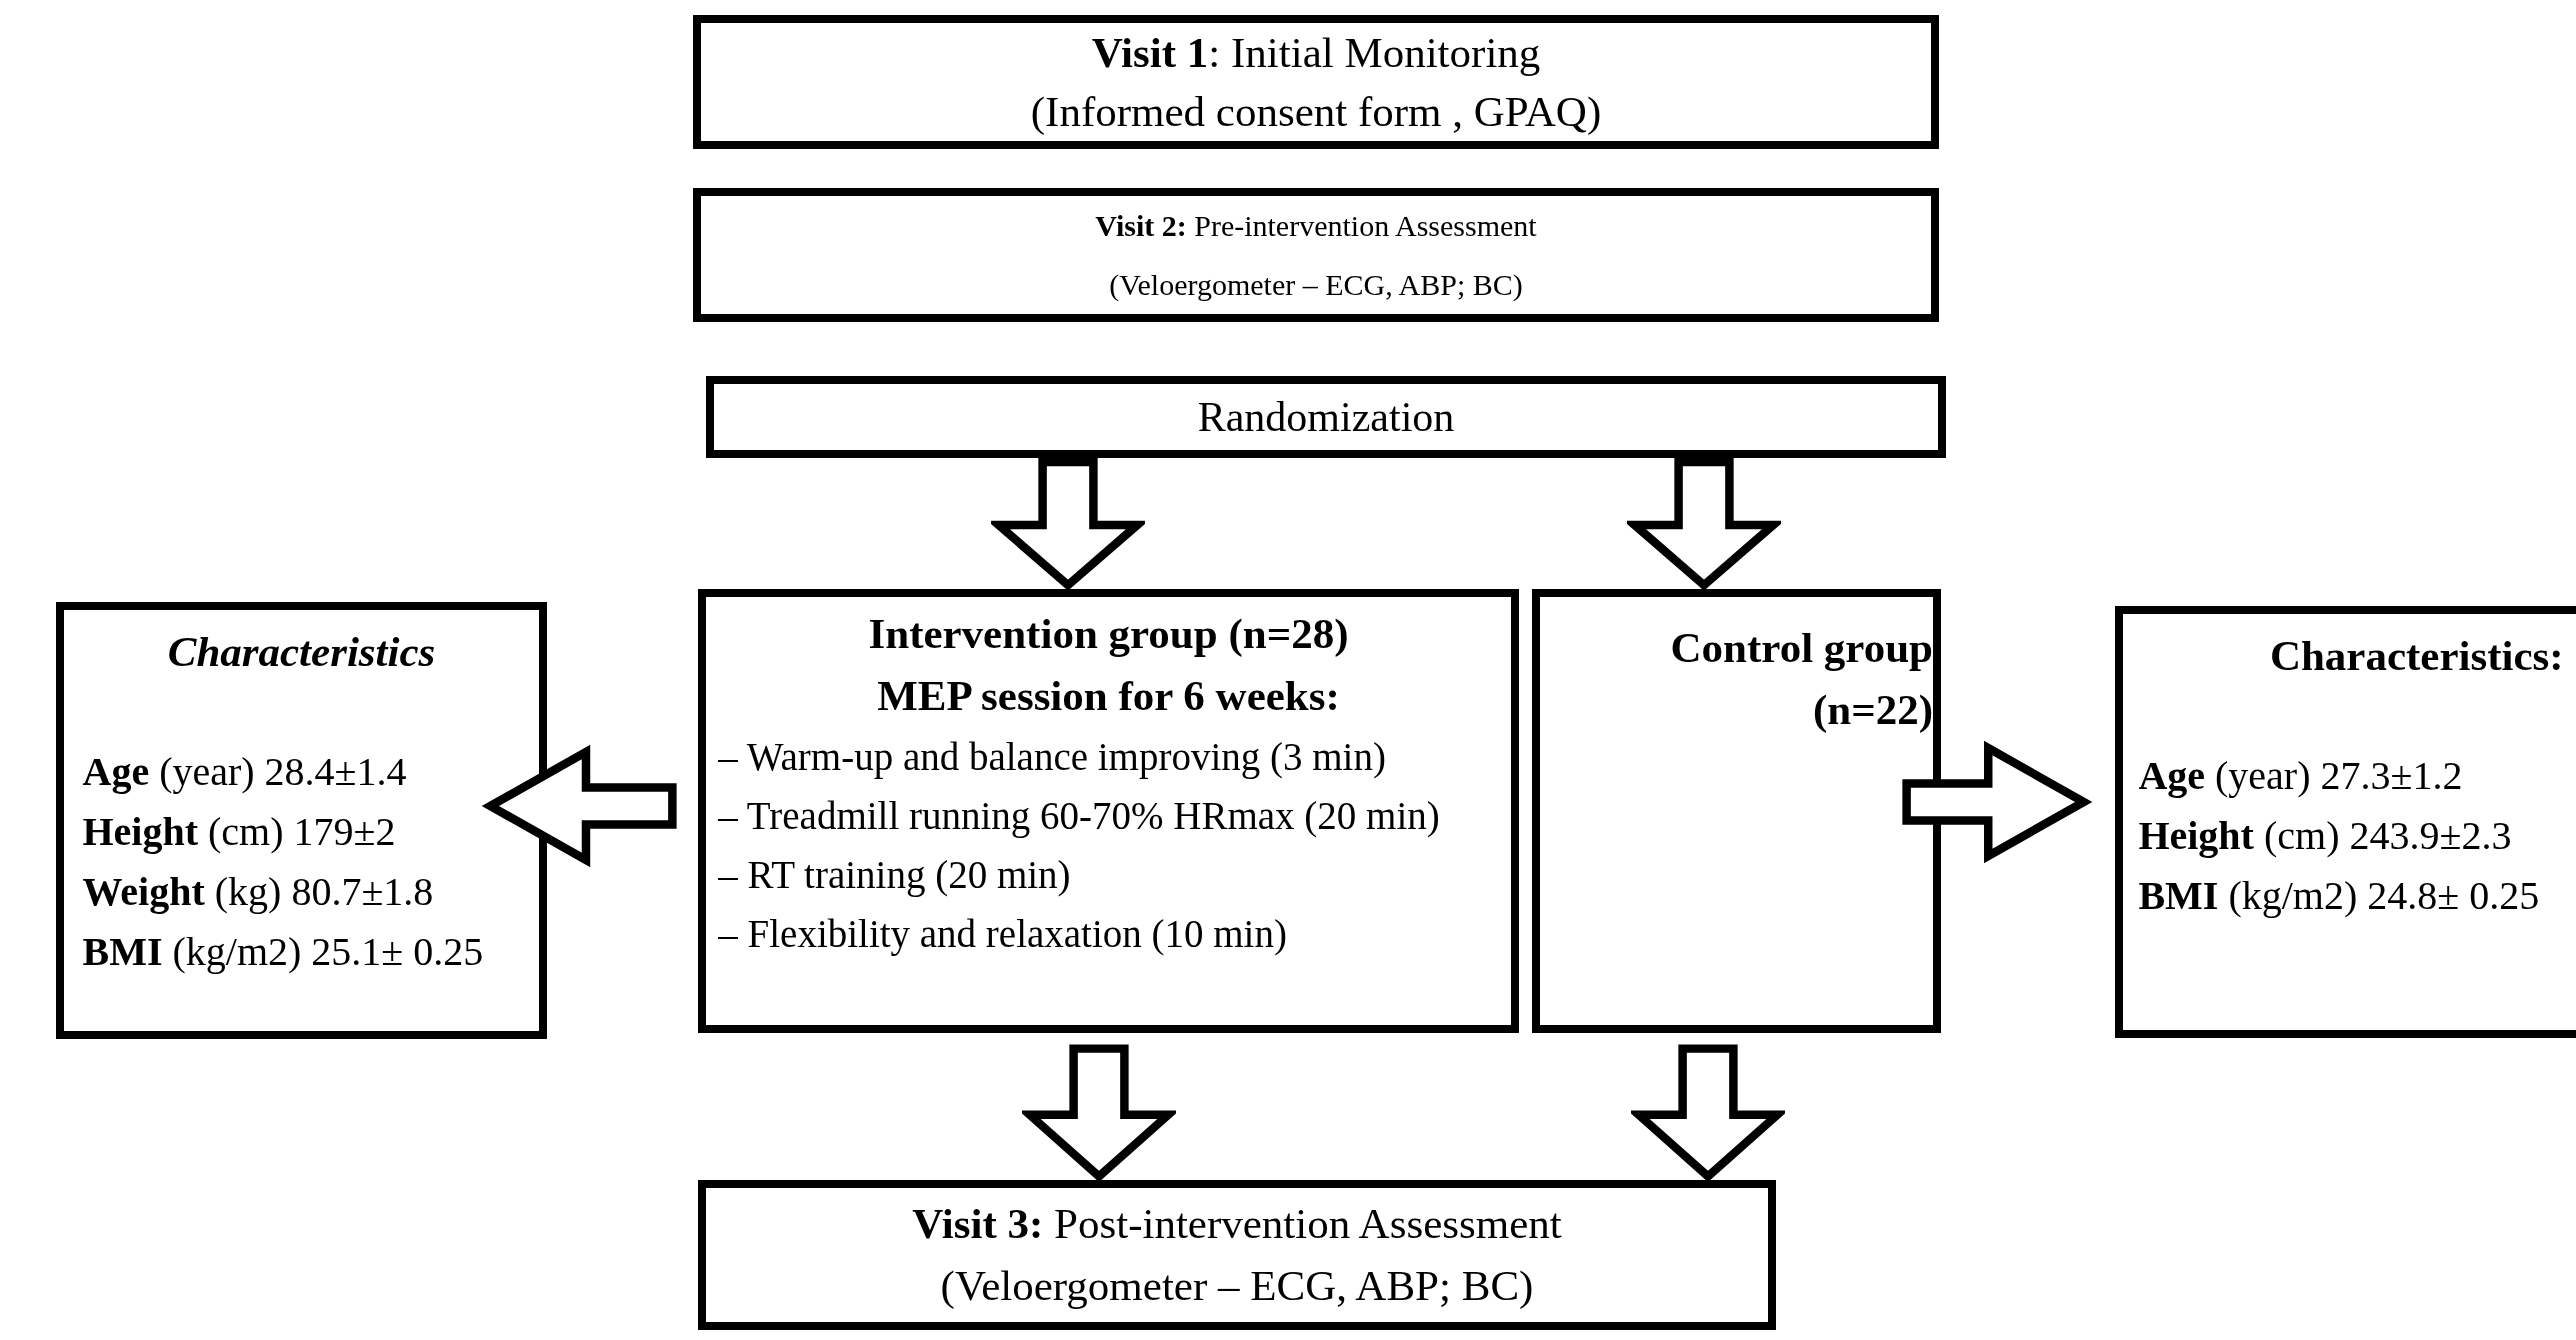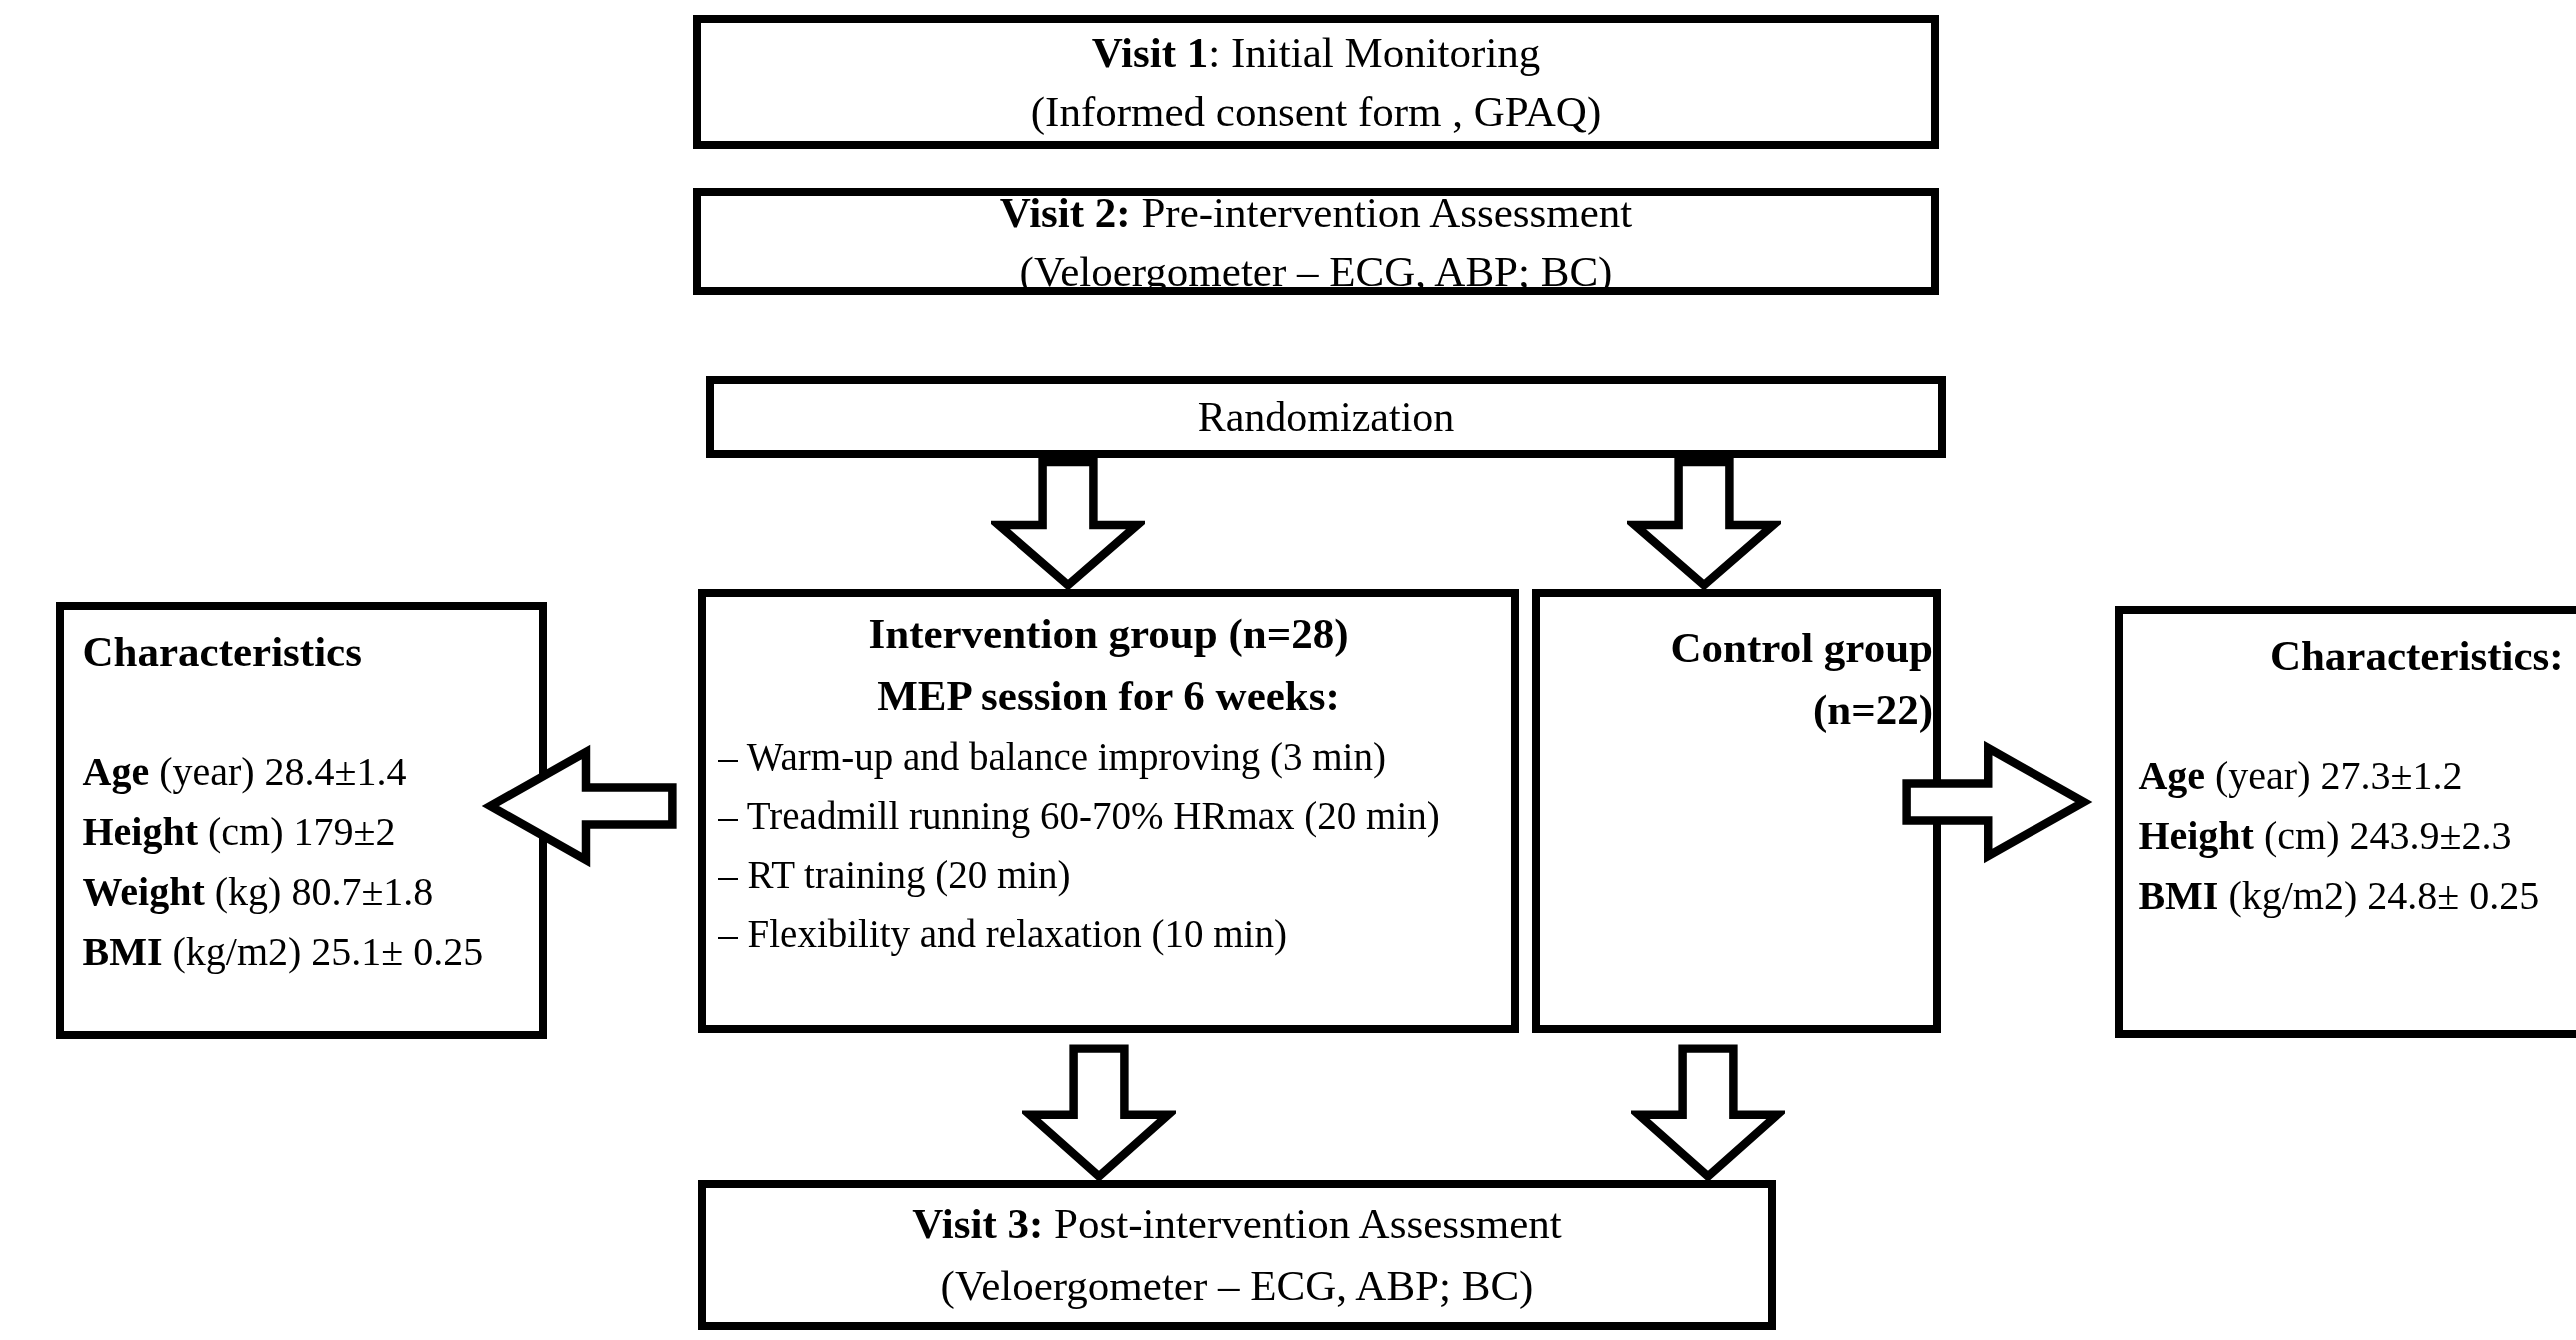--- a/index.html
+++ b/index.html
@@ -25,34 +25,34 @@
   }
   .center-col {
     display: flex;
     flex-direction: column;
     justify-content: center;
     align-items: center;
     text-align: center;
   }
   
   #visit1 { left: 660px; top: 15.4px;  width: 1246px; height: 134px; font-size: 43px; line-height: 59px; }
-  #visit2 { left: 660px; top: 188px; width: 1246px; height: 107px; font-size: 43px; line-height: 59px; justify-content: center; }
+  #visit2 { left: 660px; top: 188px; width: 1246px; height: 134px; font-size: 30px; line-height: 59px; justify-content: center; }
   #randomization { left: 673px; top: 376px; width: 1240px; height: 82px; font-size: 42px; }
   
   #intervention { left: 665px; top: 589px; width: 821px; height: 444px; padding: 6.2px 12.3px; }
   #intervention .ititle { font-weight: bold; font-size: 43px; line-height: 62px; text-align: center; }
   #intervention .iitem  { font-size: 39px; line-height: 59px; text-align: left; }
   #control { left: 1499px; top: 589px; width: 409px; height: 444px; padding-top: 20px; }
   #control .ctitle { font-weight: bold; font-size: 43px; line-height: 62px; text-align: right; }
   
   .charbox { font-size: 40px; line-height: 60px; }
   #leftchar  { left: 23px;   top: 602px; width: 491px; height: 437px; padding: 12.3px 18.5px; }
   #rightchar { left: 2082px; top: 606px; width: 472px; height: 432px; padding: 12.3px 15.4px; }
   .chartitle { font-weight: bold; font-size: 43px; margin-bottom: 60px; }
-  #leftchar .chartitle { text-align: left; }
+  #leftchar .chartitle { text-align: center; font-style: italic; }
   #rightchar .chartitle { text-align: right; }
   .charrow { text-align: left; }
   .charrow b { font-weight: bold; }
   
   #visit3 { left: 665px; top: 1180px; width: 1078px; height: 150px; font-size: 43px; line-height: 62px; }
   
   .arrow { position: absolute; }
   .arrow svg { display: block; }
   .arrow polygon { fill: #ffffff; stroke: #000000; stroke-width: 11; stroke-linejoin: miter; }
 </style>

